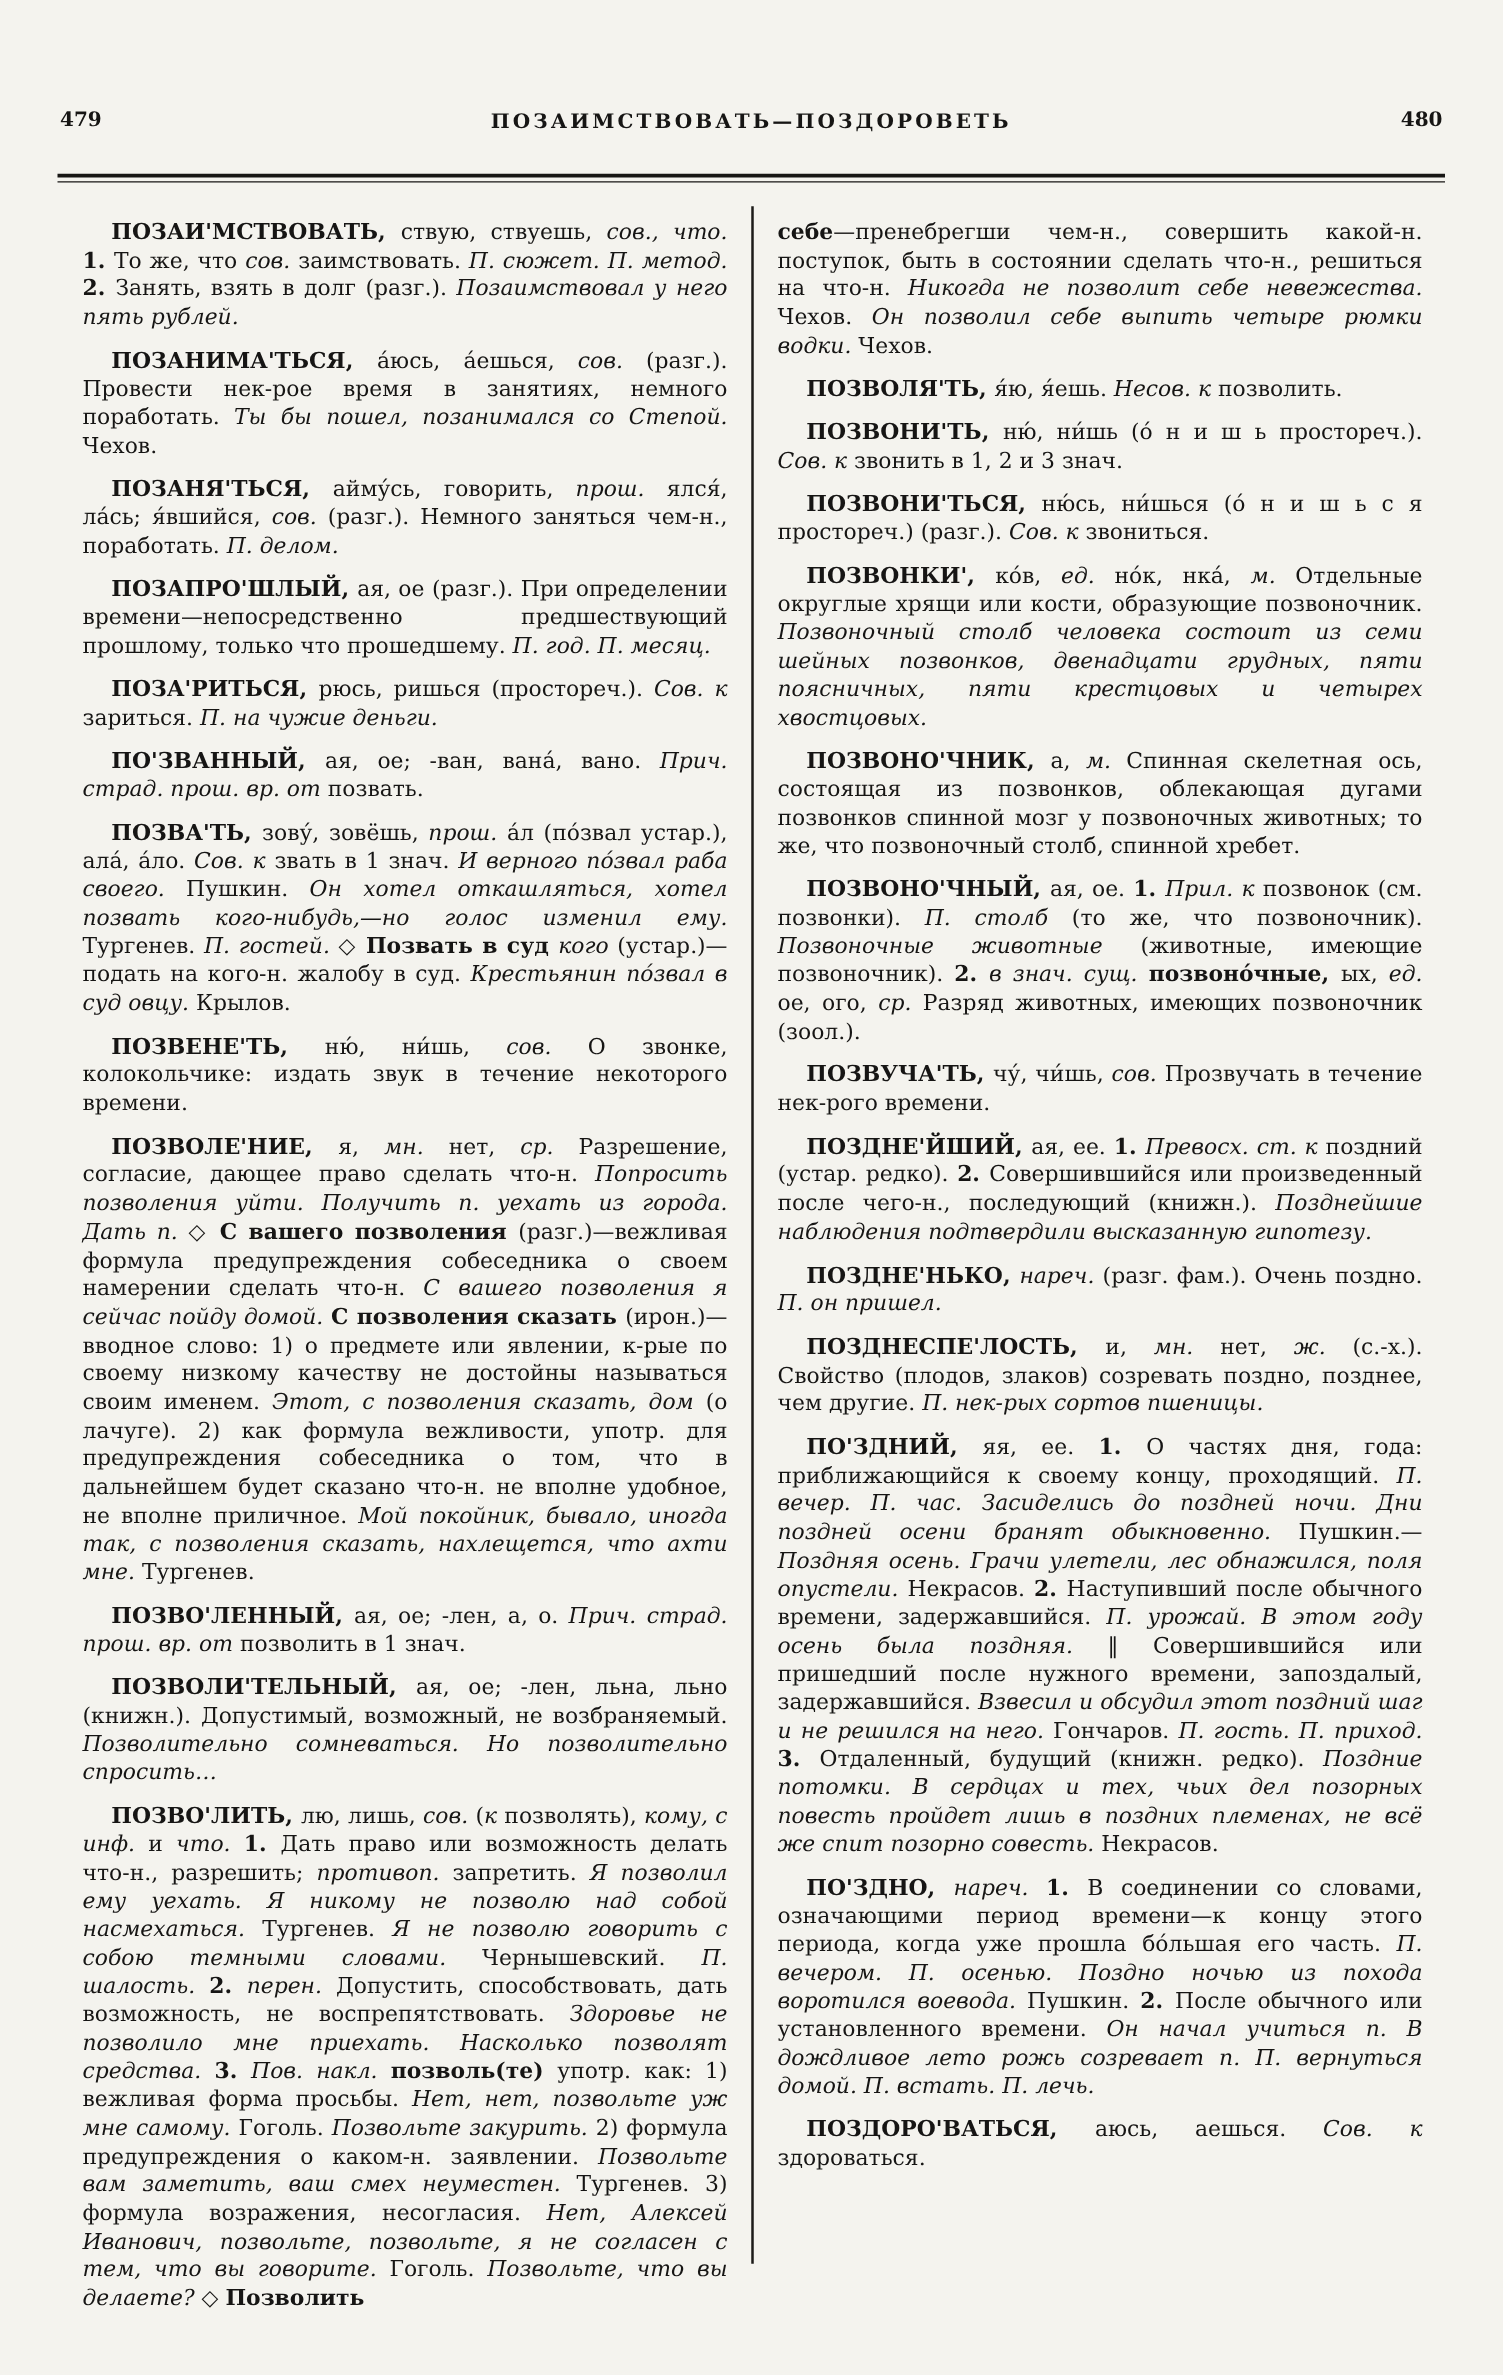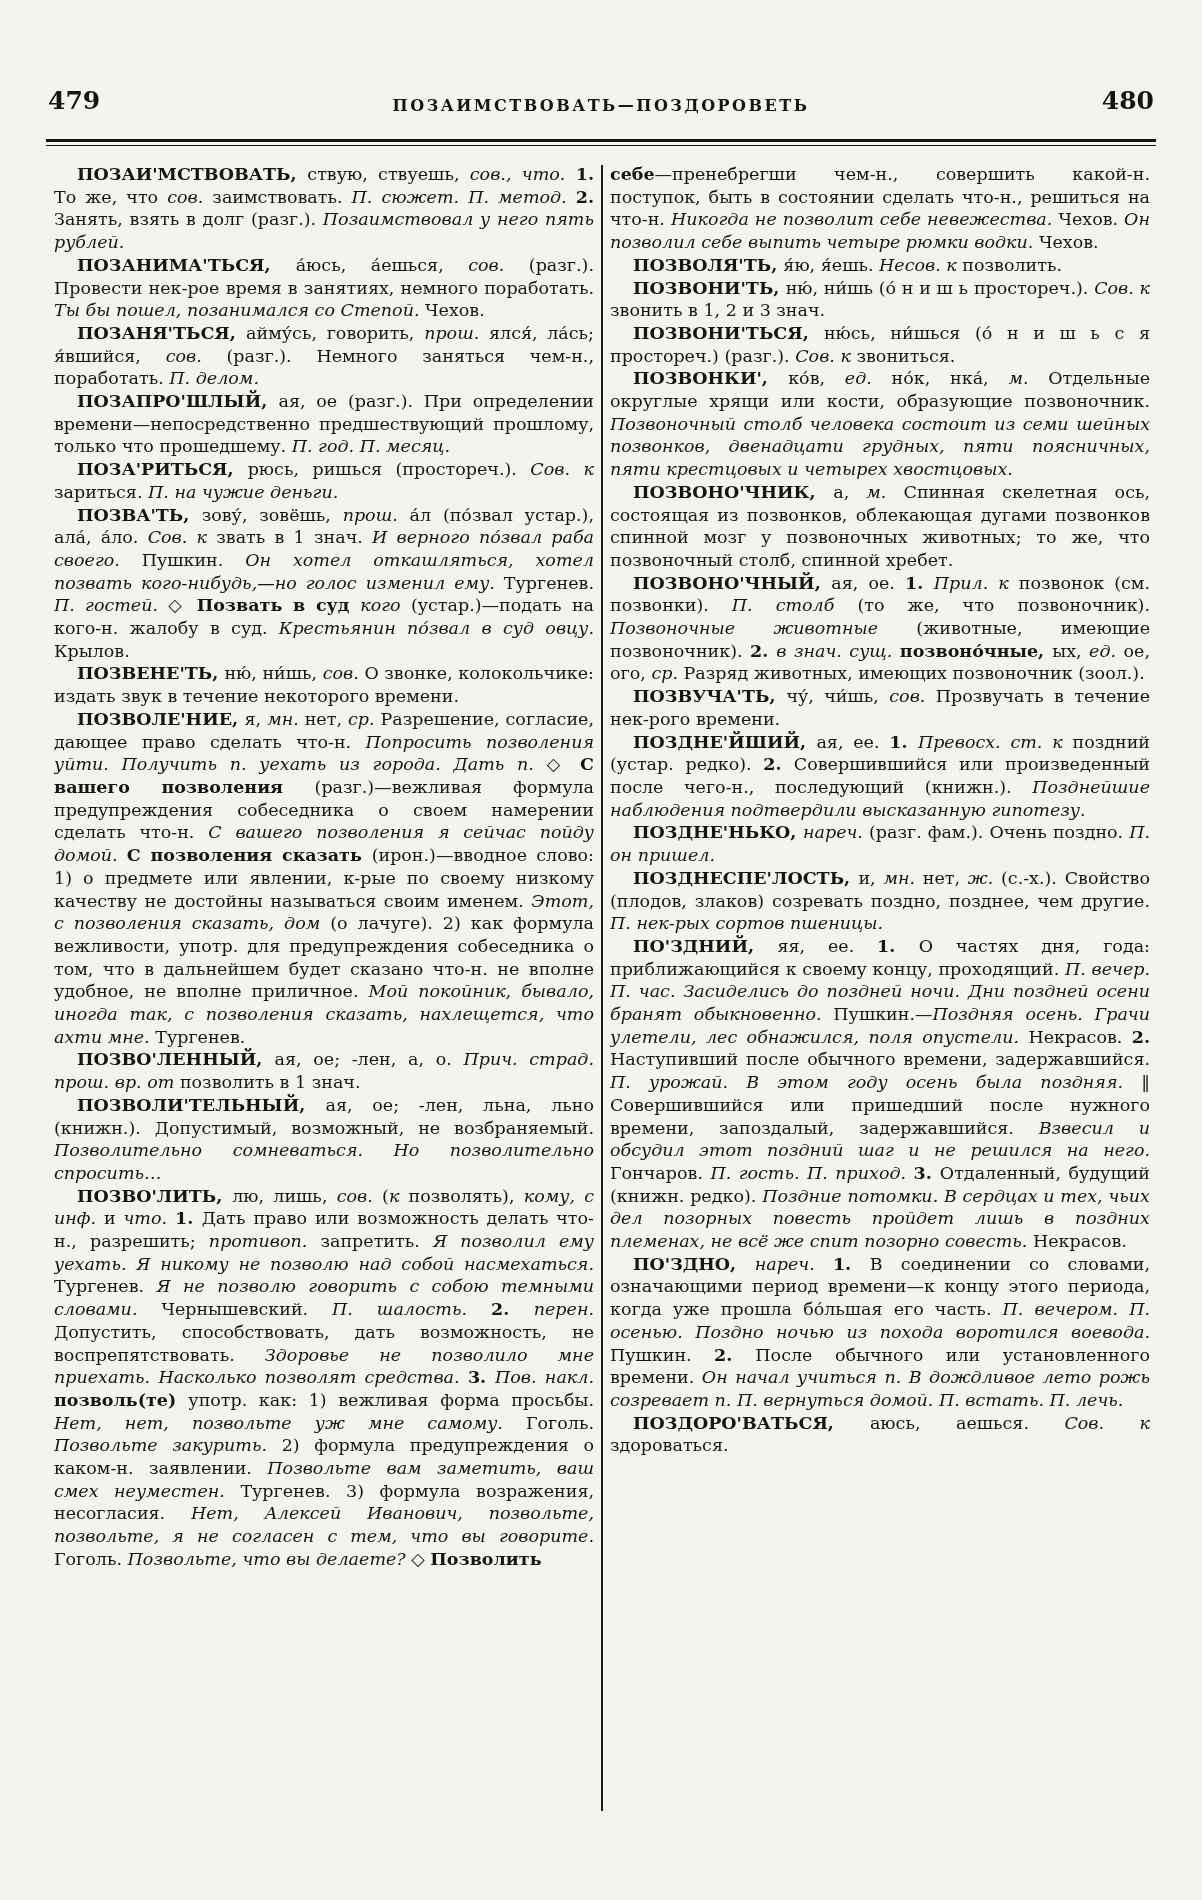--- a/index.html
+++ b/index.html
@@ -10,21 +10,21 @@
     color:#161514;
     font-family:"DejaVu Serif", serif;
     position:relative;
     overflow:hidden;
   }
   .page-header {
     position:absolute; top:88px; left:48px; width:1106px;
     display:flex; align-items:flex-end; justify-content:space-between;
   }
   .page-num {
-    font-size:25px; font-weight:bold; line-height:1;
+    font-size:16px; font-weight:bold; line-height:1;
     font-family:"DejaVu Serif", serif;
     text-align:center;
   }
   .running-head {
     font-size:16px; font-weight:bold; letter-spacing:2.5px;
     line-height:1; transform:translateY(1px);
   }
   .header-rule {
     position:absolute; top:139px; left:46px; width:1110px; height:7px;
     border-top:3px solid #171614;
@@ -38,21 +38,21 @@
   .col {
     width:540px; height:100%;
     text-align:justify;
     font-size:17.5px; line-height:22.7px;
     overflow:hidden;
   }
   .column-divider {
     position:absolute; top:165px; left:601px; width:2px; height:1646px;
     background:#1c1b19;
   }
-  .entry { margin:0; padding:0; text-indent:23px; }
+  .entry { margin:12px; padding:0; text-indent:23px; }
   .entry.noindent { text-indent:0; }
   .b { font-weight:bold; }
   .i { font-style:italic; }
 </style>
 </head>
 <body>
 
 <div>
 
   <div class="page-header">
@@ -63,20 +63,21 @@
 
   <div class="header-rule"></div>
 
   <div class="content">
     <div class="col">
         <p class="entry"><span class="b">ПОЗАИ'МСТВОВАТЬ, </span><span>ствую, ствуешь, </span><span class="i">сов., что. </span><span class="b">1. </span><span>То же, что </span><span class="i">сов. </span><span>заимствовать. </span><span class="i">П. сюжет. П. метод. </span><span class="b">2. </span><span>Занять, взять в долг (разг.). </span><span class="i">Позаимствовал у него пять рублей.</span></p>
         <p class="entry"><span class="b">ПОЗАНИМА'ТЬСЯ, </span><span>а́юсь, а́ешься, </span><span class="i">сов. </span><span>(разг.). Провести нек-рое время в занятиях, немного поработать. </span><span class="i">Ты бы пошел, позанимался со Степой. </span><span>Чехов.</span></p>
         <p class="entry"><span class="b">ПОЗАНЯ'ТЬСЯ, </span><span>айму́сь, говорить, </span><span class="i">прош. </span><span>ялся́, ла́сь; я́вшийся, </span><span class="i">сов. </span><span>(разг.). Немного заняться чем-н., поработать. </span><span class="i">П. делом.</span></p>
         <p class="entry"><span class="b">ПОЗАПРО'ШЛЫЙ, </span><span>ая, ое (разг.). При определении времени—непосредственно предшествующий прошлому, только что прошедшему. </span><span class="i">П. год. П. месяц.</span></p>
         <p class="entry"><span class="b">ПОЗА'РИТЬСЯ, </span><span>рюсь, ришься (простореч.). </span><span class="i">Сов. к </span><span>зариться. </span><span class="i">П. на чужие деньги.</span></p>
+        <p class="entry"><span class="b">ПО'ЗВАННЫЙ, </span><span>ая, ое; -ван, вана́, вано. </span><span class="i">Прич. страд. прош. вр. от </span><span>позвать.</span></p>
         <p class="entry"><span class="b">ПОЗВА'ТЬ, </span><span>зову́, зовёшь, </span><span class="i">прош. </span><span>а́л (по́звал устар.), ала́, а́ло. </span><span class="i">Сов. к </span><span>звать в 1 знач. </span><span class="i">И верного по́звал раба своего. </span><span>Пушкин. </span><span class="i">Он хотел откашляться, хотел позвать кого-нибудь,—но голос изменил ему. </span><span>Тургенев. </span><span class="i">П. гостей. </span><span>◇ </span><span class="b">Позвать в суд </span><span class="i">кого </span><span>(устар.)—подать на кого-н. жалобу в суд. </span><span class="i">Крестьянин по́звал в суд овцу. </span><span>Крылов.</span></p>
         <p class="entry"><span class="b">ПОЗВЕНЕ'ТЬ, </span><span>ню́, ни́шь, </span><span class="i">сов. </span><span>О звонке, колокольчике: издать звук в течение некоторого времени.</span></p>
         <p class="entry"><span class="b">ПОЗВОЛЕ'НИЕ, </span><span>я, </span><span class="i">мн. </span><span>нет, </span><span class="i">ср. </span><span>Разрешение, согласие, дающее право сделать что-н. </span><span class="i">Попросить позволения уйти. Получить п. уехать из города. Дать п. </span><span>◇ </span><span class="b">С вашего позволения </span><span>(разг.)—вежливая формула предупреждения собеседника о своем намерении сделать что-н. </span><span class="i">С вашего позволения я сейчас пойду домой. </span><span class="b">С позволения сказать </span><span>(ирон.)—вводное слово: 1) о предмете или явлении, к-рые по своему низкому качеству не достойны называться своим именем. </span><span class="i">Этот, с позволения сказать, дом </span><span>(о лачуге). 2) как формула вежливости, употр. для предупреждения собеседника о том, что в дальнейшем будет сказано что-н. не вполне удобное, не вполне приличное. </span><span class="i">Мой покойник, бывало, иногда так, с позволения сказать, нахлещется, что ахти мне. </span><span>Тургенев.</span></p>
         <p class="entry"><span class="b">ПОЗВО'ЛЕННЫЙ, </span><span>ая, ое; -лен, а, о. </span><span class="i">Прич. страд. прош. вр. от </span><span>позволить в 1 знач.</span></p>
         <p class="entry"><span class="b">ПОЗВОЛИ'ТЕЛЬНЫЙ, </span><span>ая, ое; -лен, льна, льно (книжн.). Допустимый, возможный, не возбраняемый. </span><span class="i">Позволительно сомневаться. Но позволительно спросить…</span></p>
         <p class="entry"><span class="b">ПОЗВО'ЛИТЬ, </span><span>лю, лишь, </span><span class="i">сов. </span><span>(</span><span class="i">к </span><span>позволять), </span><span class="i">кому, с инф. </span><span>и </span><span class="i">что. </span><span class="b">1. </span><span>Дать право или возможность делать что-н., разрешить; </span><span class="i">противоп. </span><span>запретить. </span><span class="i">Я позволил ему уехать. Я никому не позволю над собой насмехаться. </span><span>Тургенев. </span><span class="i">Я не позволю говорить с собою темными словами. </span><span>Чернышевский. </span><span class="i">П. шалость. </span><span class="b">2. </span><span class="i">перен. </span><span>Допустить, способствовать, дать возможность, не воспрепятствовать. </span><span class="i">Здоровье не позволило мне приехать. Насколько позволят средства. </span><span class="b">3. </span><span class="i">Пов. накл. </span><span class="b">позволь(те) </span><span>употр. как: 1) вежливая форма просьбы. </span><span class="i">Нет, нет, позвольте уж мне самому. </span><span>Гоголь. </span><span class="i">Позвольте закурить. </span><span>2) формула предупреждения о каком-н. заявлении. </span><span class="i">Позвольте вам заметить, ваш смех неуместен. </span><span>Тургенев. 3) формула возражения, несогласия. </span><span class="i">Нет, Алексей Иванович, позвольте, позвольте, я не согласен с тем, что вы говорите. </span><span>Гоголь. </span><span class="i">Позвольте, что вы делаете? </span><span>◇ </span><span class="b">Позволить</span></p>
       </div>
     <div class="col">
         <p class="entry noindent"><span class="b">себе</span><span>—пренебрегши чем-н., совершить какой-н. поступок, быть в состоянии сделать что-н., решиться на что-н. </span><span class="i">Никогда не позволит себе невежества. </span><span>Чехов. </span><span class="i">Он позволил себе выпить четыре рюмки водки. </span><span>Чехов.</span></p>
         <p class="entry"><span class="b">ПОЗВОЛЯ'ТЬ, </span><span>я́ю, я́ешь. </span><span class="i">Несов. к </span><span>позволить.</span></p>

